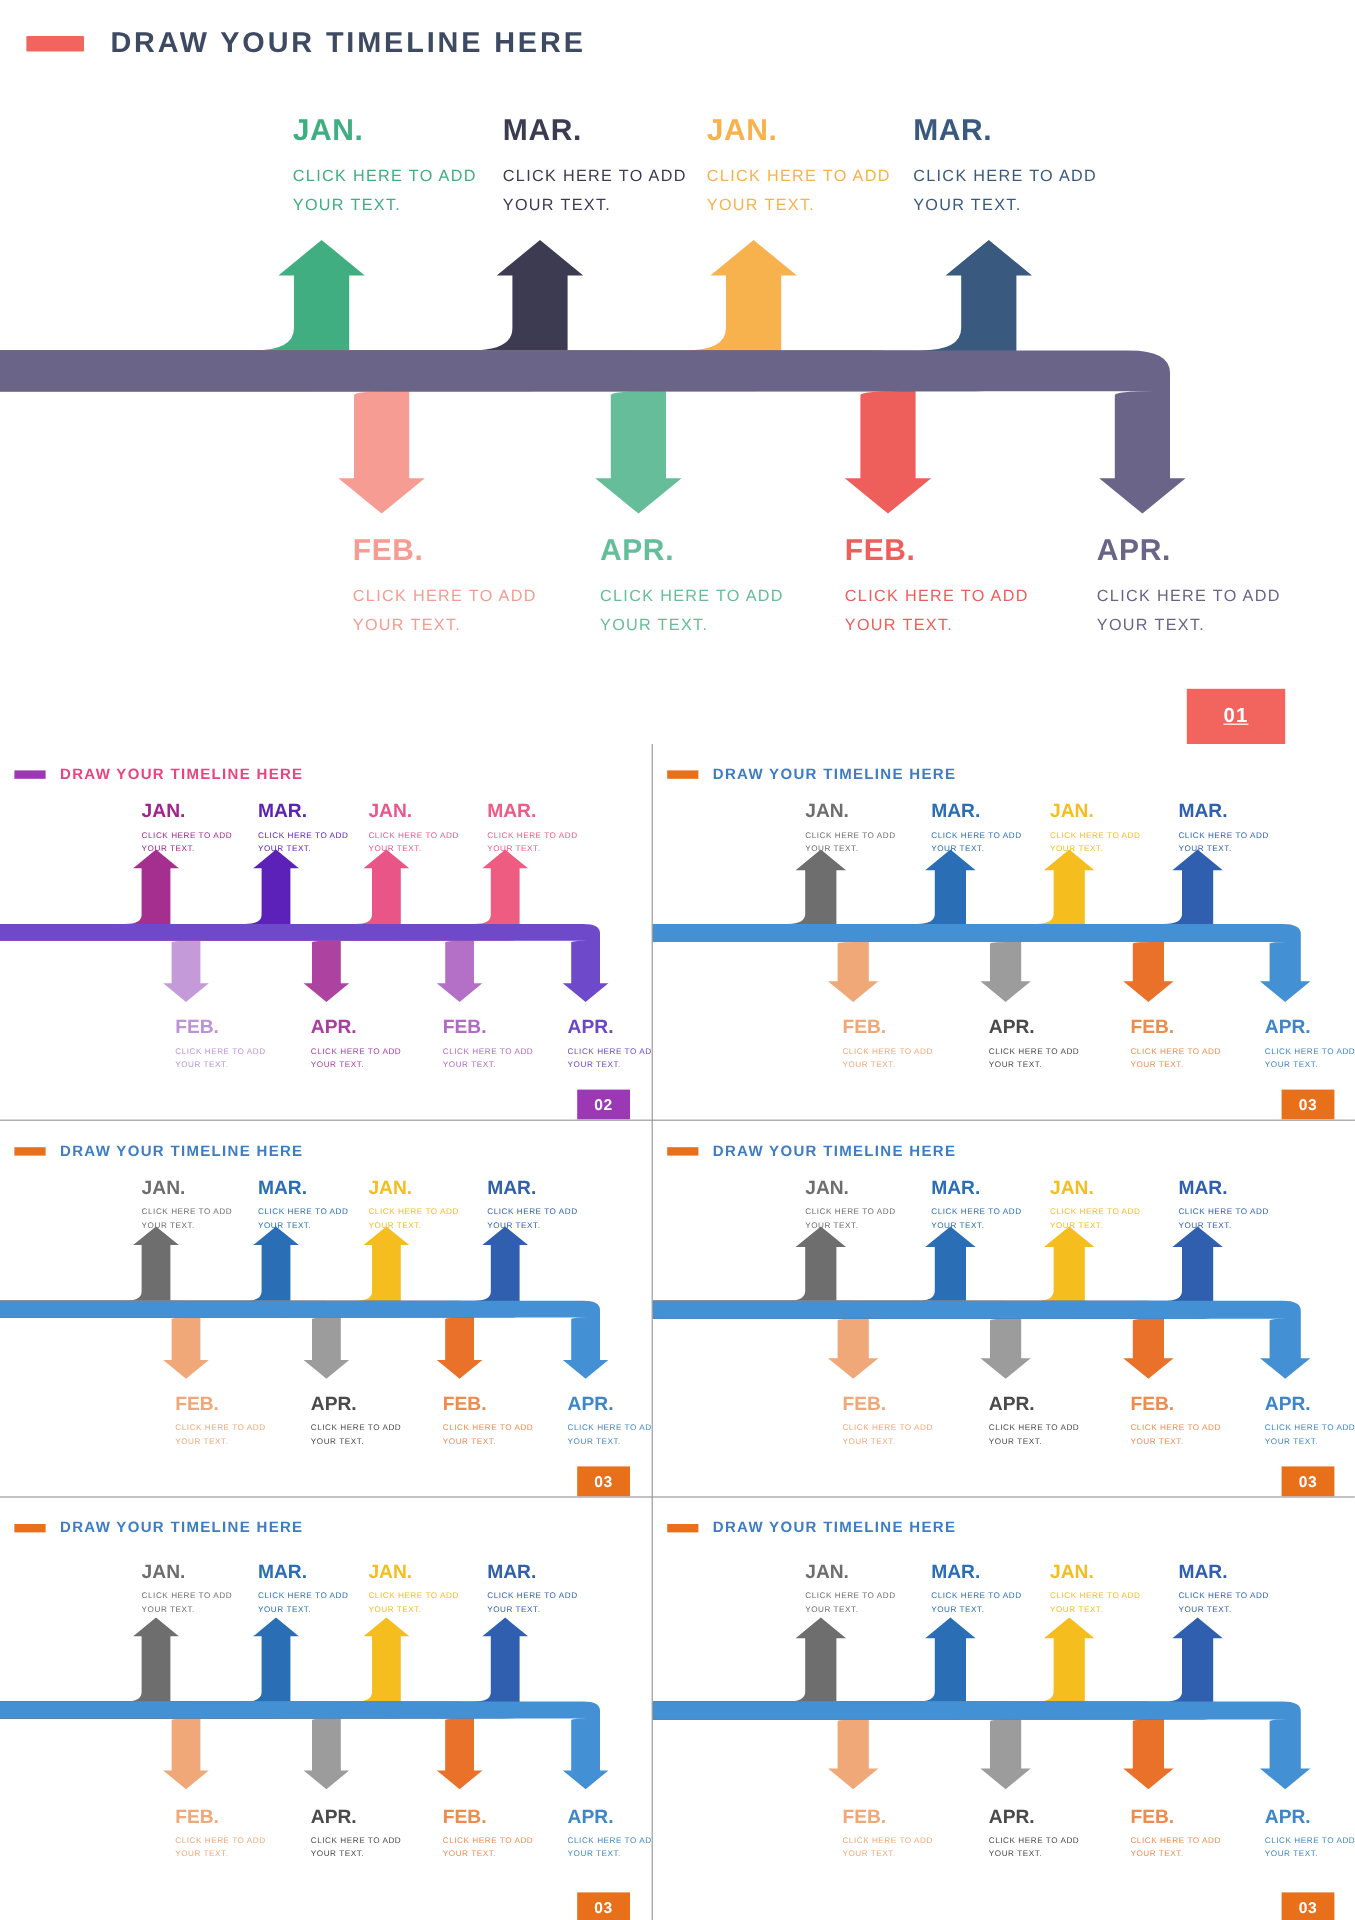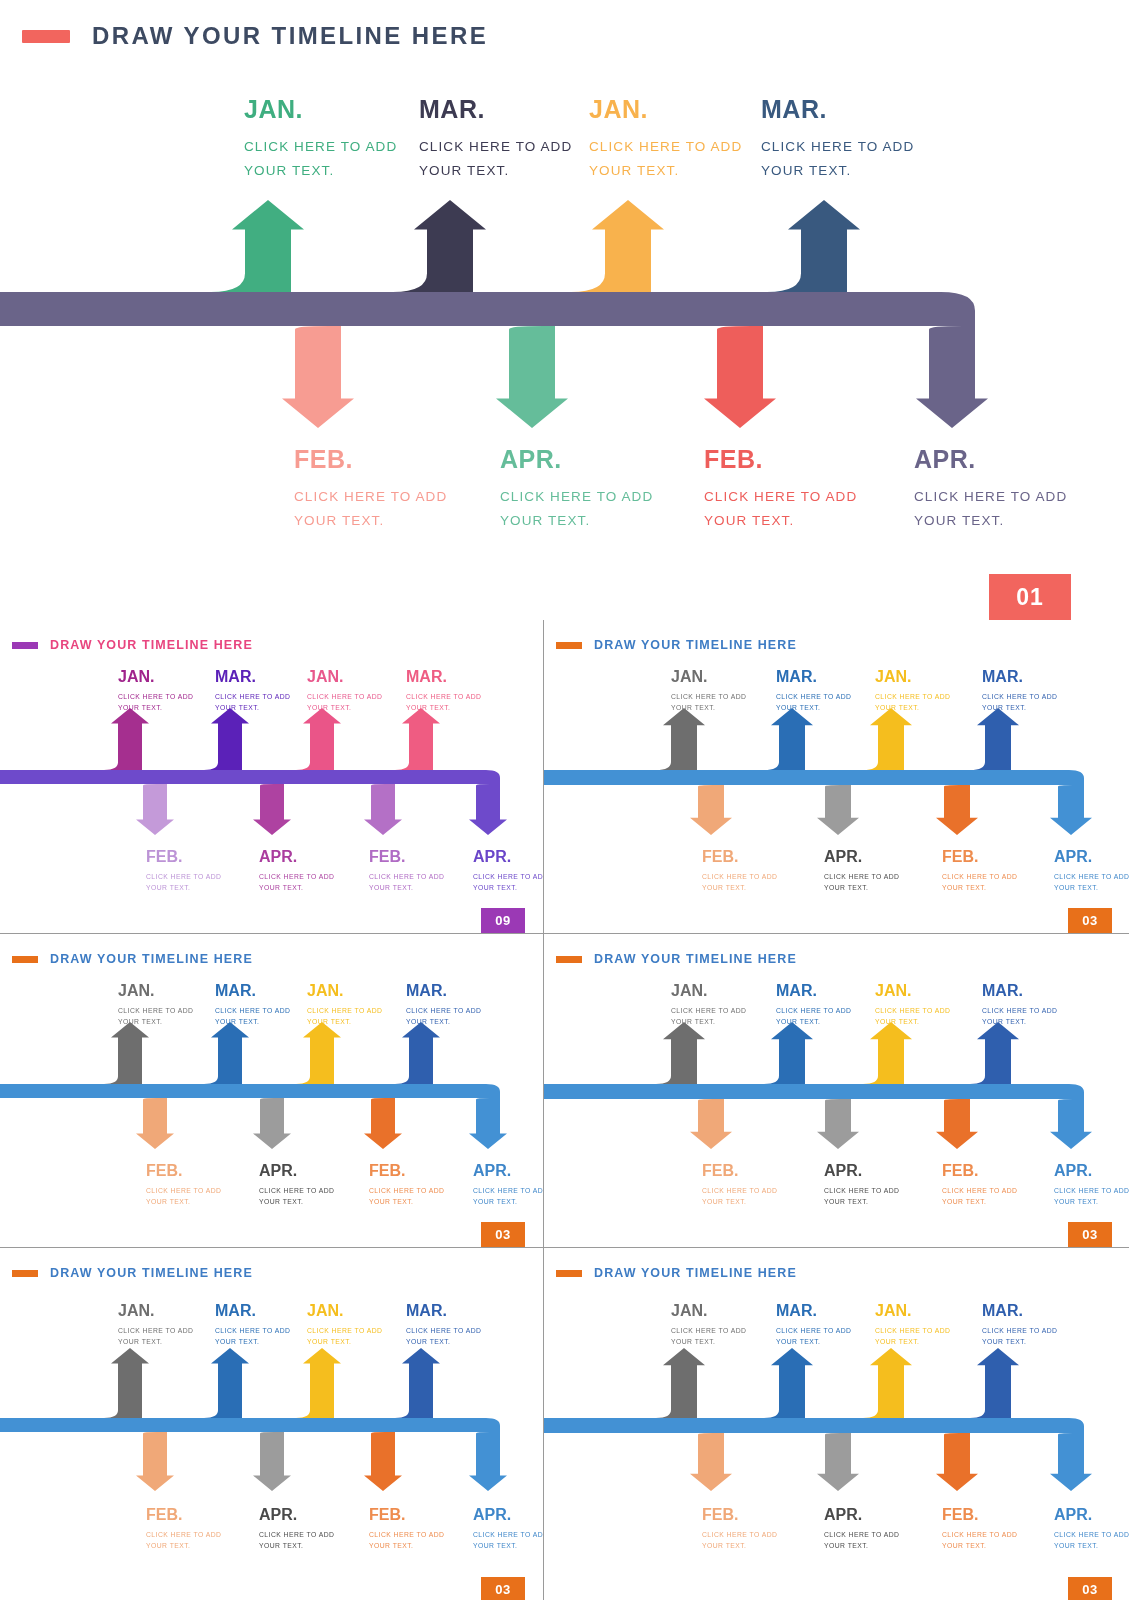--- a/index.html
+++ b/index.html
@@ -38,21 +38,21 @@
     margin-top: 11px; font-size: 13.5px; letter-spacing: 1.1px;
     line-height: 1.78; white-space: nowrap;
   }
   .badge {
     position: absolute; display: flex;
     align-items: center; justify-content: center;
     color: #ffffff; font-weight: bold;
   }
   .hero-badge {
     right: 58px; bottom: 0px; width: 82px; height: 46px;
-    font-size: 23px; letter-spacing: 1px;
+    font-size: 17px; letter-spacing: 1px; text-decoration: underline;
   }
 
   
   .grid {
     position: absolute; left: 0; top: 620px;
     width: 1129px; height: 980px;
     display: grid;
     grid-template-columns: 543px 586px;
     grid-template-rows: 313px 313px 354px;
     background: #9a9a9a;
@@ -347,21 +347,21 @@
         </div>
         <div class="t-lbl" style="left: 369px; top: 228px; color: rgb(176, 107, 196);">
           <div class="mon">FEB.</div>
                    <div class="body">CLICK HERE TO ADD<br>YOUR TEXT.</div>
         </div>
         <div class="t-lbl" style="left: 473px; top: 228px; color: rgb(106, 70, 201);">
           <div class="mon">APR.</div>
                    <div class="body">CLICK HERE TO ADD<br>YOUR TEXT.</div>
         </div>
       </div>
-    <div class="badge cell-badge" style="background: rgb(155, 57, 181);">09</div>
+    <div class="badge cell-badge" style="background: rgb(155, 57, 181);">02</div>
   </div>
     <div class="cell">
     <div class="cell-header">
       <div class="cell-accent" style="background: rgb(232, 112, 26);"></div>
       <div class="cell-title" style="color: rgb(62, 124, 196);">DRAW YOUR TIMELINE HERE</div>
     </div>
     <svg class="cell-svg" width="586" height="313">
         <path d="M -20 150
           L 112 150
           Q 127 150 127 141.75

